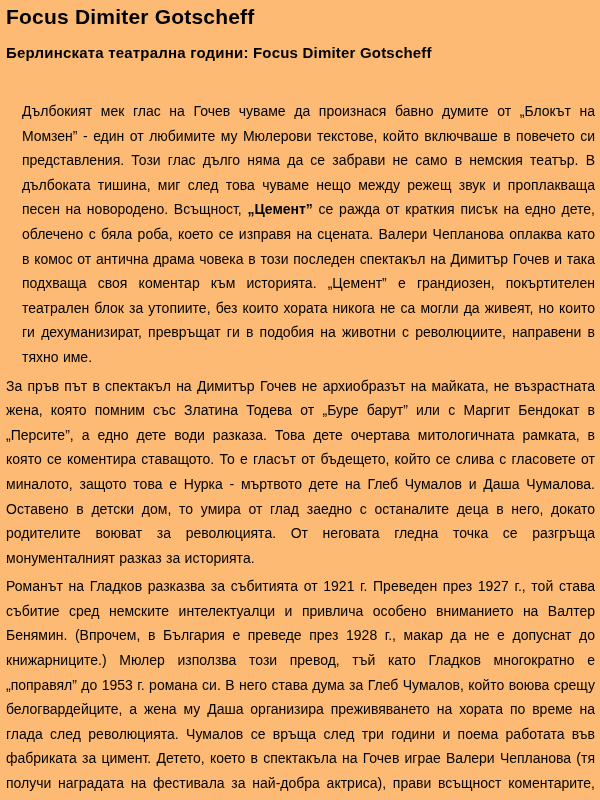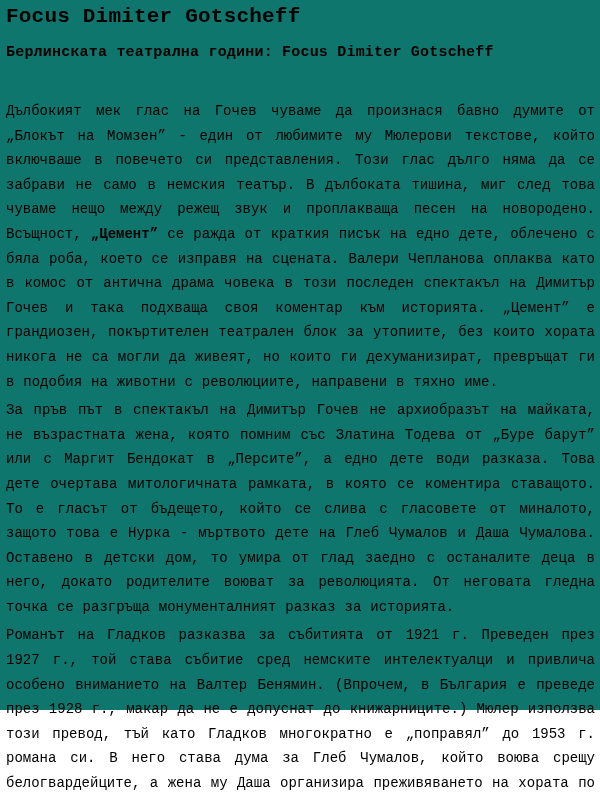--- a/index.html
+++ b/index.html
@@ -8,25 +8,25 @@
   }
   body {
     width: 600px;
     height: 800px;
     background: #ffffff;
     overflow: hidden;
   }
   .page {
     box-sizing: border-box;
     width: 600px;
-    height: 710px;
+    height: 800px;
     padding: 3px 5px 0 6px;
-    font-family: Liberation Mono, monospace;
+    font-family: Liberation Sans, sans-serif;
     color: #000000;
-    background: #0f766e;
+    background: #fdba74;
   }
   .doc-title {
     font-size: 21px;
     line-height: 27px;
     font-weight: bold;
     margin: 0;
     letter-spacing: 0.2px;
   }
   .doc-subtitle {
     font-size: 15px;
@@ -37,20 +37,21 @@
   }
   .body-text p {
     font-size: 14px;
     line-height: 24.6px;
     text-align: justify;
     margin: 4px 0 0 0;
     word-spacing: 0.5px;
   }
   .body-text p:first-child {
     margin-top: 37px;
+    margin-left: 16px;
   }
   .bold {
     font-weight: bold;
   }
 </style>
 </head>
 <body>
 
 <div class="page">
   <h1 class="doc-title">Focus Dimiter Gotscheff</h1>

